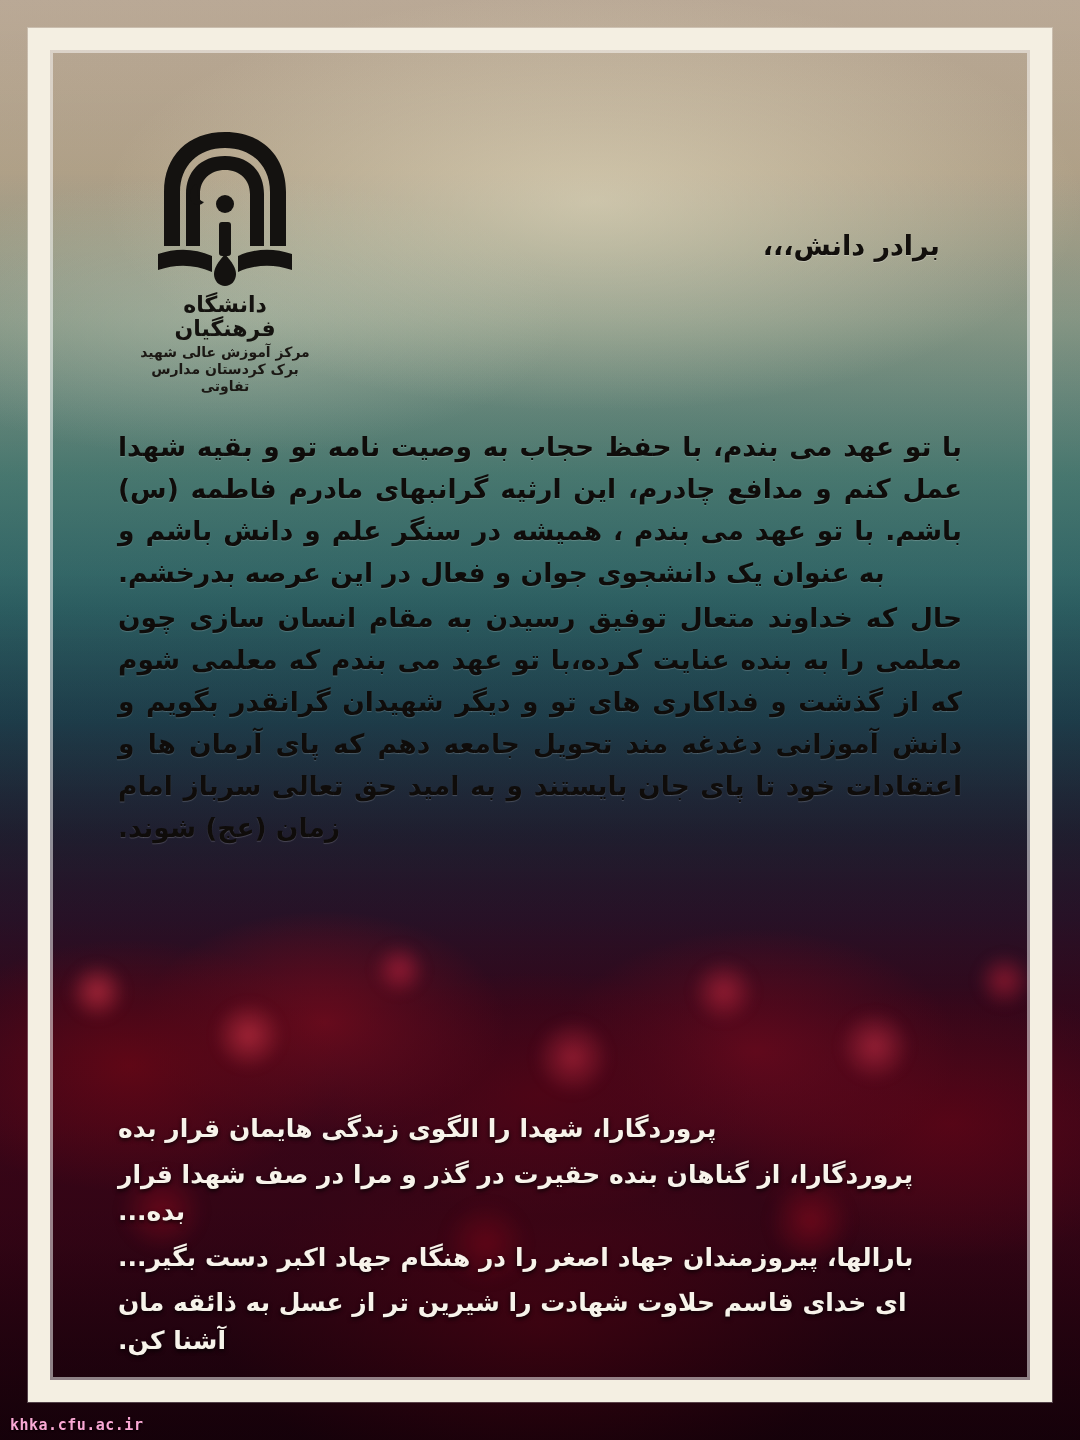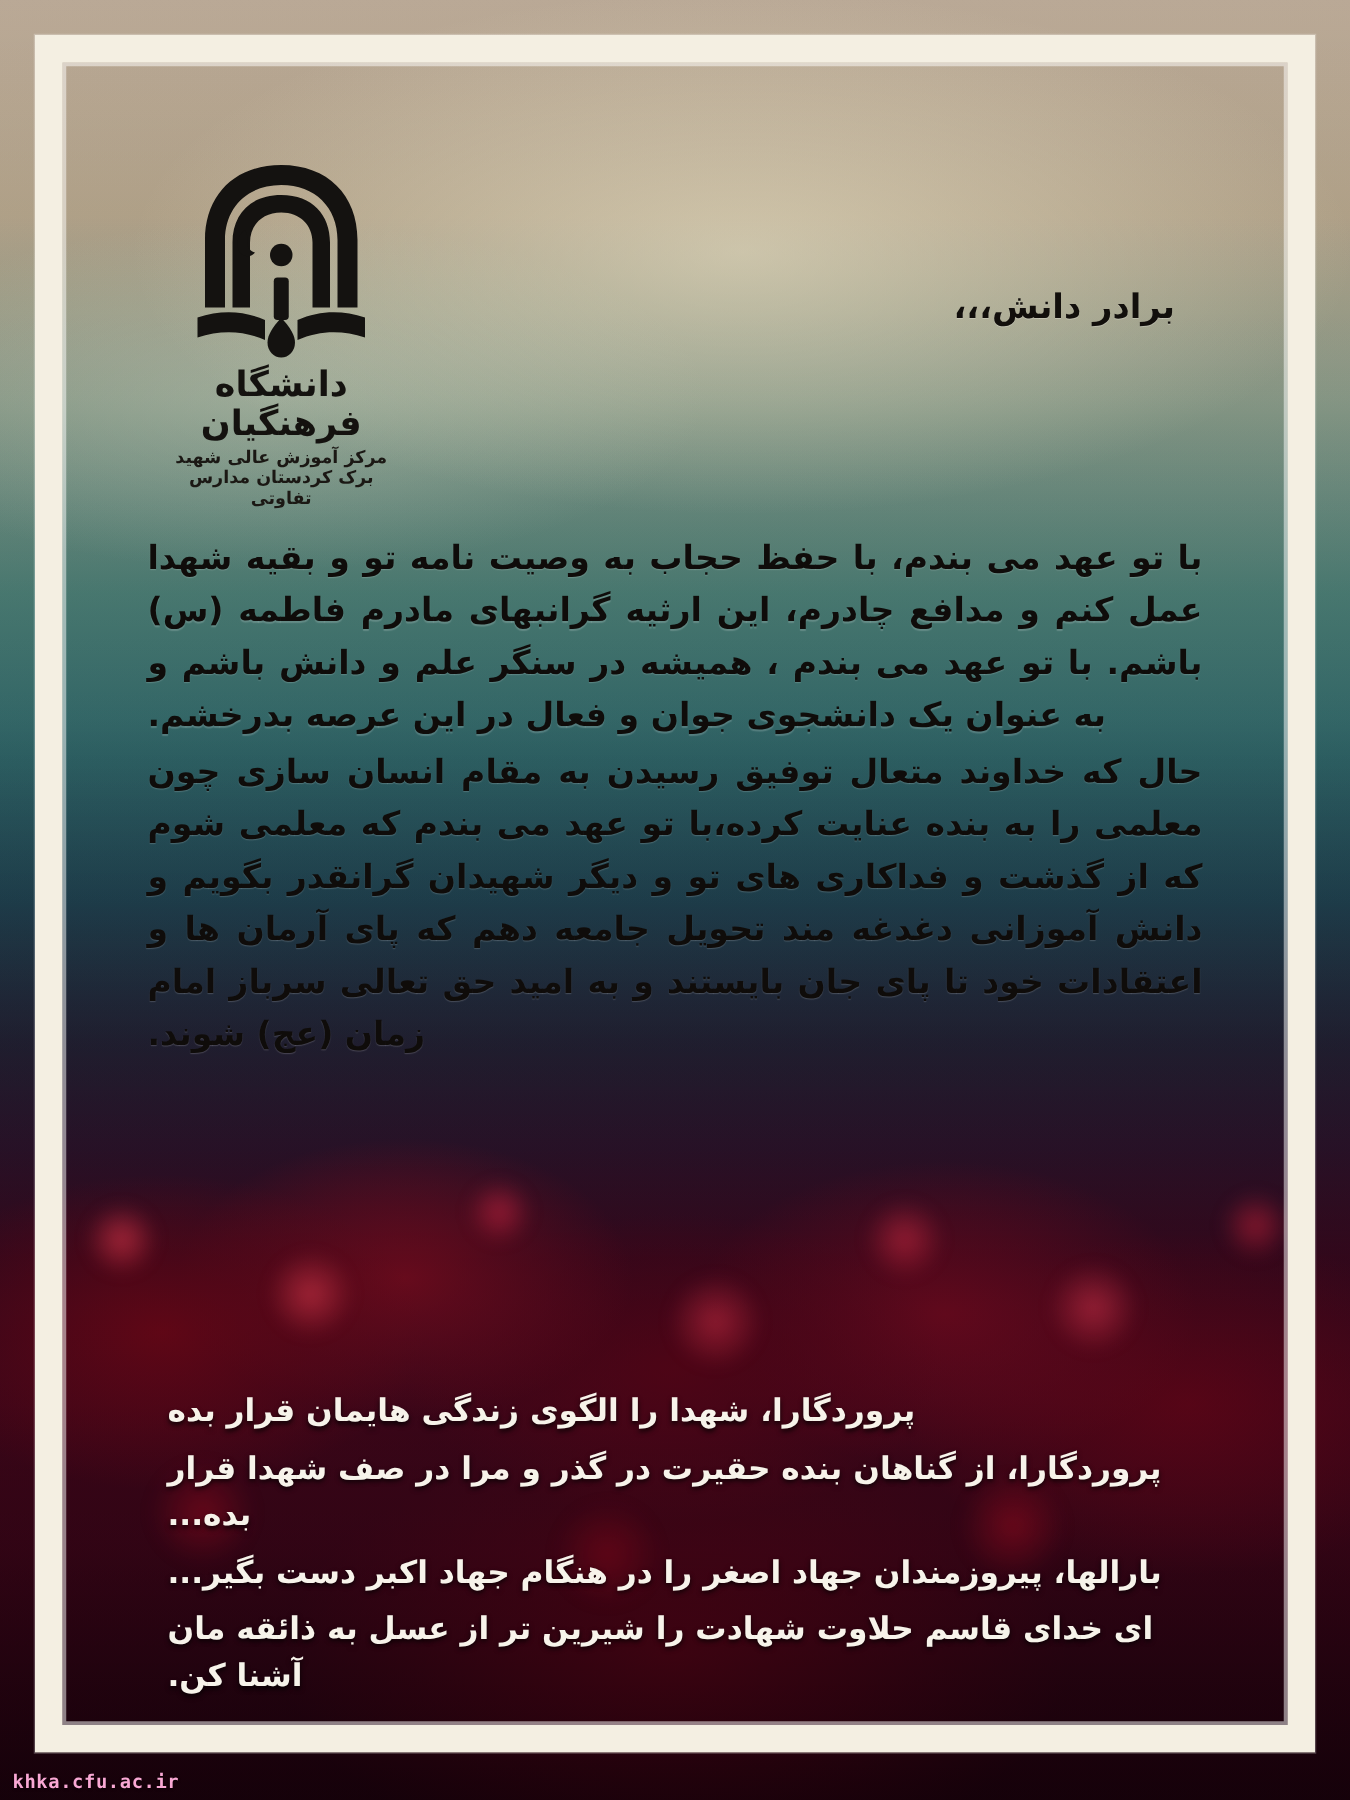--- a/index.html
+++ b/index.html
@@ -117,21 +117,21 @@
   }
   .logo-mark {
     width: 150px;
     height: 165px;
     margin: 0 auto;
     position: relative;
   }
   .logo-mark svg { display: block; }
   .logo-text {
     margin-top: 2px;
-    font-size: 28px;
+    font-size: 22px;
     font-weight: bold;
     color: #14120f;
     letter-spacing: 0;
     line-height: 1.1;
   }
   .logo-sub {
     margin-top: 3px;
     font-size: 14px;
     font-weight: bold;
     color: #1b1814;
@@ -174,21 +174,21 @@
   
   .prayer-block {
     position: absolute;
     top: 1010px;
     right: 18px;
     left: 18px;
     direction: rtl;
     text-align: left;
   }
   .prayer-block p {
-    margin: 0 0 8px 16px;
+    margin: 0 0 8px 0;
     font-size: 25px;
     line-height: 1.5;
     font-weight: bold;
     color: #f7f3ea;
     text-shadow: 0 2px 4px rgba(0,0,0,0.8);
   }
 
   
   .watermark {
     position: absolute;

